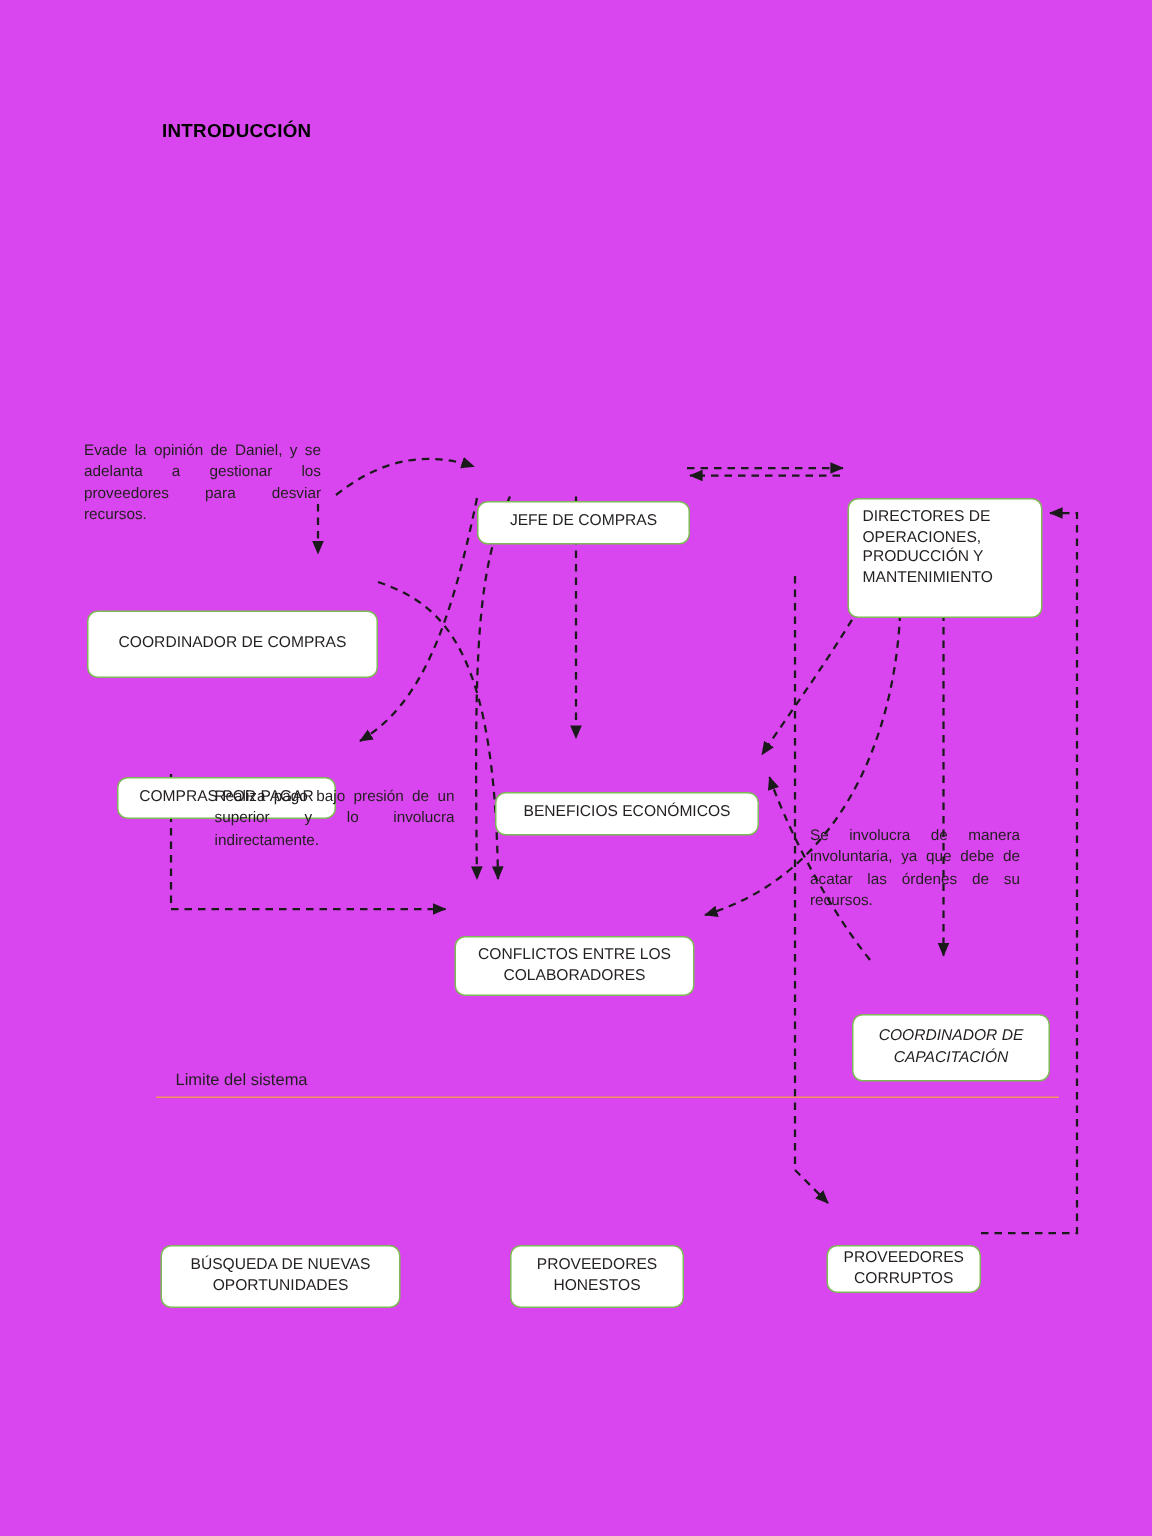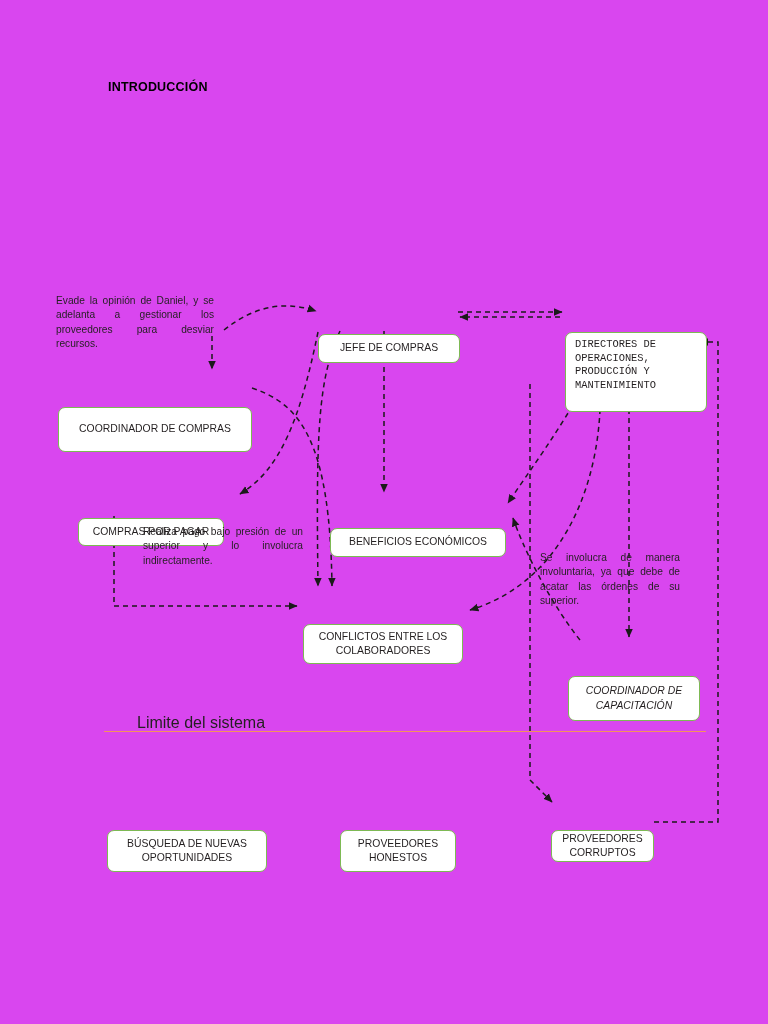--- a/index.html
+++ b/index.html
@@ -63,23 +63,22 @@
   .note {
     position: absolute;
     font-size: 10.2px;
     line-height: 1.42;
     color: #231f20;
     text-align: justify;
     text-align-last: left;
   }
   .boundary-label {
     position: absolute;
-    font-size: 16px;
+    font-size: 11px;
     color: #231f20;
-    margin-left: 20px;
   }
   .boundary-line {
     position: absolute;
     height: 0;
     border-top: 1.6px solid #F4925B;
   }
 </style>
 </head>
 <body>
 
@@ -123,40 +122,40 @@
       <path d="M530,384 L530,780 L552,802"></path>
 
       <path d="M654,822 L718,822 L718,342 L700,342"></path>
     </g>
   </svg>
 
   <div class="node" style="left:58px; top:375px; width:194px; height:45px;">COORDINADOR DE COMPRAS</div>
 
   <div class="node" style="left:318px; top:302px; width:142px; height:29px;">JEFE DE COMPRAS</div>
 
-  <div class="node left-align" style="left:565px; top:300px; width:142px; height:80px;font-family:Liberation Mono, monospace;">DIRECTORES DE OPERACIONES, PRODUCCIÓN Y MANTENIMIENTO</div>
+  <div class="node left-align" style="left:565px; top:300px; width:130px; height:80px;">DIRECTORES DE OPERACIONES, PRODUCCIÓN Y MANTENIMIENTO</div>
 
   <div class="node" style="left:78px; top:486px; width:146px; height:28px;">COMPRAS POR PAGAR</div>
 
   <div class="node" style="left:330px; top:496px; width:176px; height:29px;">BENEFICIOS ECONÓMICOS</div>
 
   <div class="node" style="left:303px; top:592px; width:160px; height:40px;">CONFLICTOS ENTRE LOS COLABORADORES</div>
 
   <div class="node" style="left:568px; top:644px; width:132px; height:45px;font-style:italic;">COORDINADOR DE CAPACITACIÓN</div>
 
   <div class="node" style="left:107px; top:798px; width:160px; height:42px;">BÚSQUEDA DE NUEVAS OPORTUNIDADES</div>
 
   <div class="node" style="left:340px; top:798px; width:116px; height:42px;">PROVEEDORES HONESTOS</div>
 
   <div class="node" style="left:551px; top:798px; width:103px; height:32px;">PROVEEDORES CORRUPTOS</div>
 
   <div class="note" style="left:56px; top:294px; width:158px;">Evade la opinión de Daniel, y se adelanta a gestionar los proveedores para desviar recursos.</div>
 
 
   <div class="note" style="left:143px; top:525px; width:160px;">Realiza pago bajo presión de un superior y lo involucra indirectamente.</div>
 
-  <div class="note" style="left:540px; top:551px; width:140px;">Se involucra de manera involuntaria, ya que debe de acatar las órdenes de su superior.</div>
+  <div class="note" style="left:540px; top:551px; width:140px;">Se involucra de manera involuntaria, ya que debe de acatar las órdenes de su recursos.</div>
 
   <div class="boundary-label" style="left:117px; top:714px;">Limite del sistema</div>
 
   <div class="boundary-line" style="left:104px; top:731px; width:602px;"></div>
 
 </div>
 
 </body></html>

